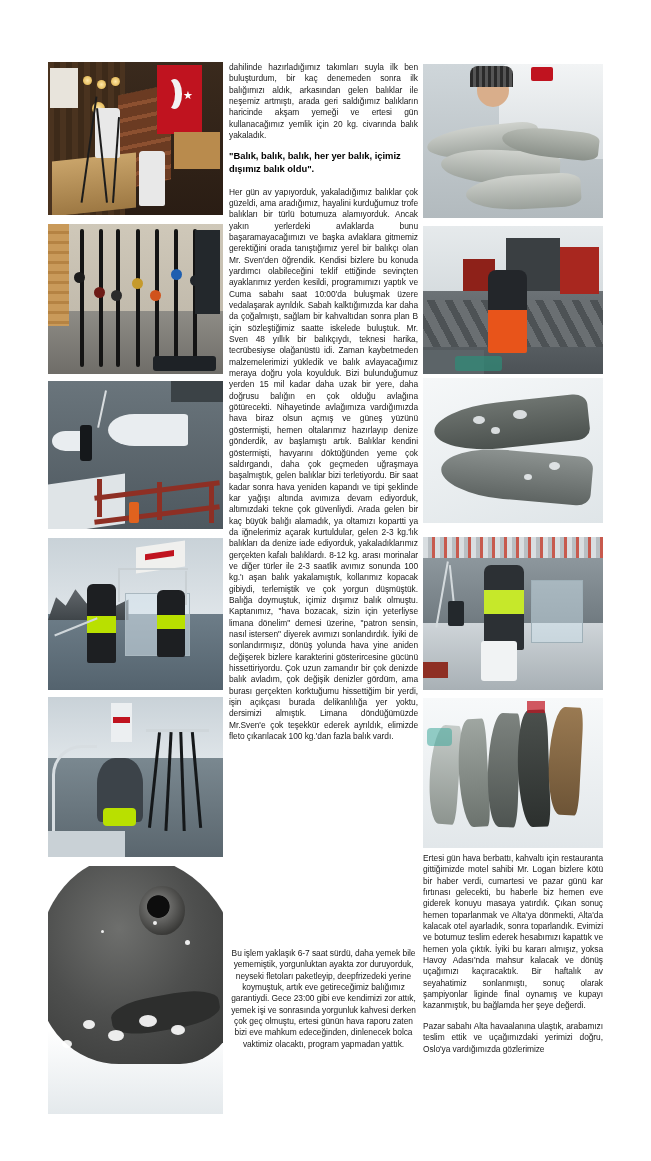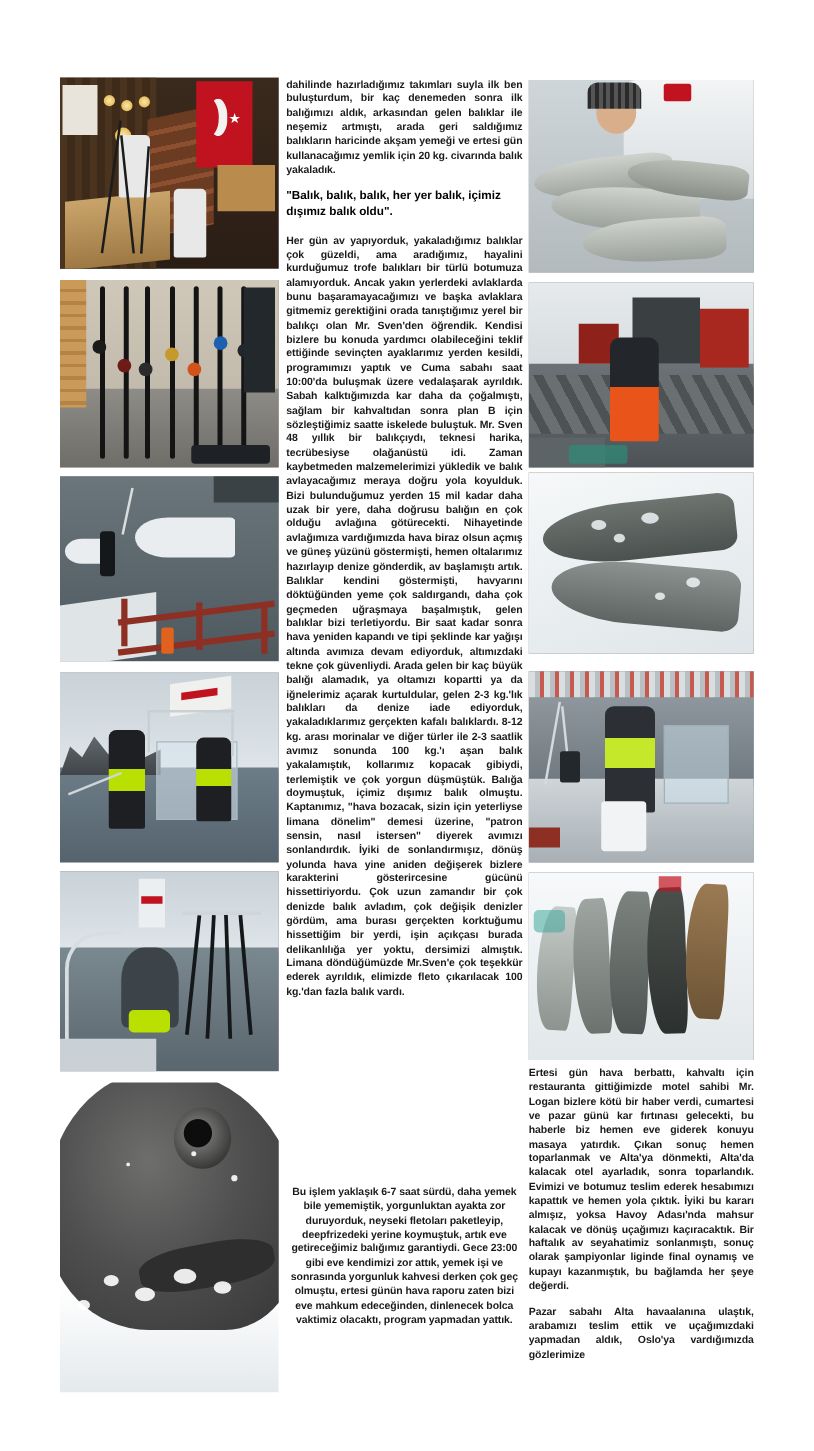--- a/index.html
+++ b/index.html
@@ -15,21 +15,20 @@
 
   
   .para{
     font-size:8.4px;
     line-height:11.35px;
     text-align:justify;
     color:#1a1a1a;
     margin:0 0 9px 0;
     letter-spacing:-0.05px;
     hyphens:none;
-    font-weight:bold;
   }
   .para:last-child{margin-bottom:0;}
   .pull{
     font-size:9.4px;
     line-height:12.6px;
     font-weight:bold;
     color:#000;
     margin:2px 0 11px 0;
     text-align:left;
   }
@@ -368,16 +367,16 @@
       <div class="f" style="left:36%;top:10%;width:17%;height:76%;background:linear-gradient(#7d837f,#4e5451);transform:rotate(2deg);"></div>
       <div class="f" style="left:53%;top:8%;width:17%;height:78%;background:linear-gradient(#4b504d,#2c302e);transform:rotate(-2deg);"></div>
       <div class="f" style="left:70%;top:6%;width:18%;height:72%;background:linear-gradient(#9a7a52,#6d5436);transform:rotate(3deg);"></div>
       <div style="position:absolute;left:2%;top:20%;width:14%;height:12%;background:#3fa79a;opacity:.55;border-radius:4px;"></div>
       <div style="position:absolute;left:58%;top:2%;width:10%;height:8%;background:#c0131f;opacity:.7;"></div>
     </div>
   </div>
 
   <div style="position:absolute;left:423px;top:853px;width:180px;">
     <p class="para">Ertesi gün hava berbattı, kahvaltı için restauranta gittiğimizde motel sahibi Mr. Logan bizlere kötü bir haber verdi, cumartesi ve pazar günü kar fırtınası gelecekti, bu haberle biz hemen eve giderek konuyu masaya yatırdık. Çıkan sonuç hemen toparlanmak ve Alta'ya dönmekti, Alta'da kalacak otel ayarladık, sonra toparlandık. Evimizi ve botumuz teslim ederek hesabımızı kapattık ve hemen yola çıktık. İyiki bu kararı almışız, yoksa Havoy Adası'nda mahsur kalacak ve dönüş uçağımızı kaçıracaktık. Bir haftalık av seyahatimiz sonlanmıştı, sonuç olarak şampiyonlar liginde final oynamış ve kupayı kazanmıştık, bu bağlamda her şeye değerdi.</p>
-    <p class="para">Pazar sabahı Alta havaalanına ulaştık, arabamızı teslim ettik ve uçağımızdaki yapmadan aldık, Oslo'ya vardığımızda gözlerimize</p>
+    <p class="para">Pazar sabahı Alta havaalanına ulaştık, arabamızı teslim ettik ve uçağımızdaki yerimizi doğru, Oslo'ya vardığımızda gözlerimize</p>
   </div>
 
 </div>
 
 </body></html>

